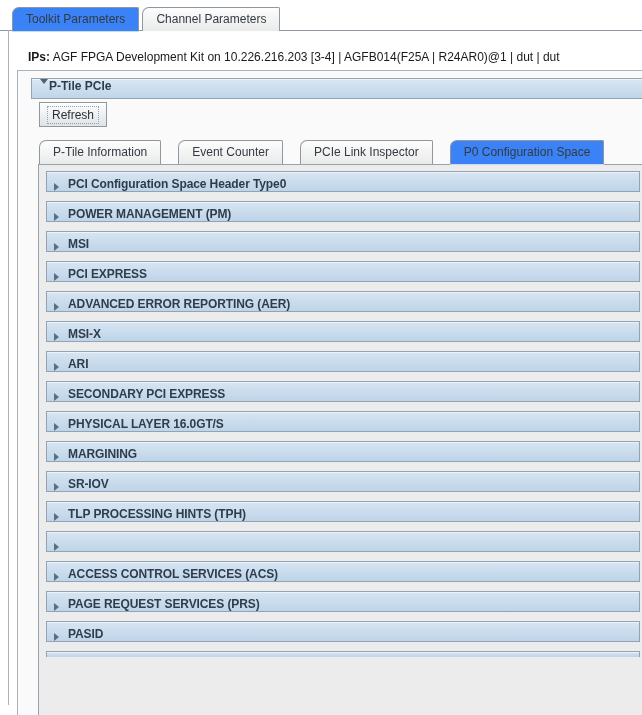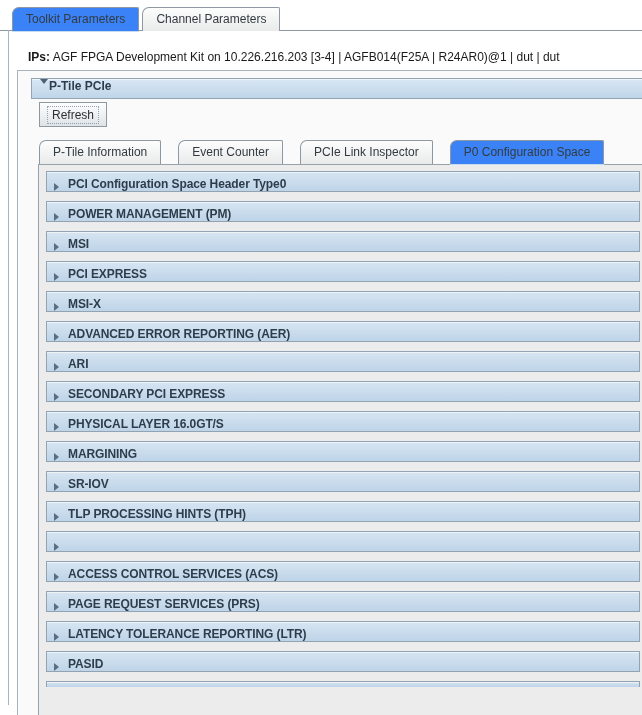--- a/index.html
+++ b/index.html
@@ -132,25 +132,25 @@
         <div class="section">
           <span class="tri-right"></span>
           <span class="lbl">MSI</span>
         </div>
         <div class="section">
           <span class="tri-right"></span>
           <span class="lbl">PCI EXPRESS</span>
         </div>
         <div class="section">
           <span class="tri-right"></span>
-          <span class="lbl">MSI-X</span>
+          <span class="lbl">ADVANCED ERROR REPORTING (AER)</span>
         </div>
         <div class="section">
           <span class="tri-right"></span>
-          <span class="lbl">ADVANCED ERROR REPORTING (AER)</span>
+          <span class="lbl">MSI-X</span>
         </div>
         <div class="section">
           <span class="tri-right"></span>
           <span class="lbl">ARI</span>
         </div>
         <div class="section">
           <span class="tri-right"></span>
           <span class="lbl">SECONDARY PCI EXPRESS</span>
         </div>
         <div class="section">
@@ -175,23 +175,19 @@
         <div class="section">
           <span class="tri-right"></span>
           <span class="lbl">ACCESS CONTROL SERVICES (ACS)</span>
         </div>
         <div class="section">
           <span class="tri-right"></span>
           <span class="lbl">PAGE REQUEST SERVICES (PRS)</span>
         </div>
         <div class="section">
           <span class="tri-right"></span>
-          <span class="lbl">LATENCY TOLERANCE REPORTING (LTR)</span>
-        </div>
-        <div class="section">
-          <span class="tri-right"></span>
           <span class="lbl">PASID</span>
         </div>
         <div class="section partial"></div>
       </div>
 
   </div>
 </div>
 
 </body></html>

